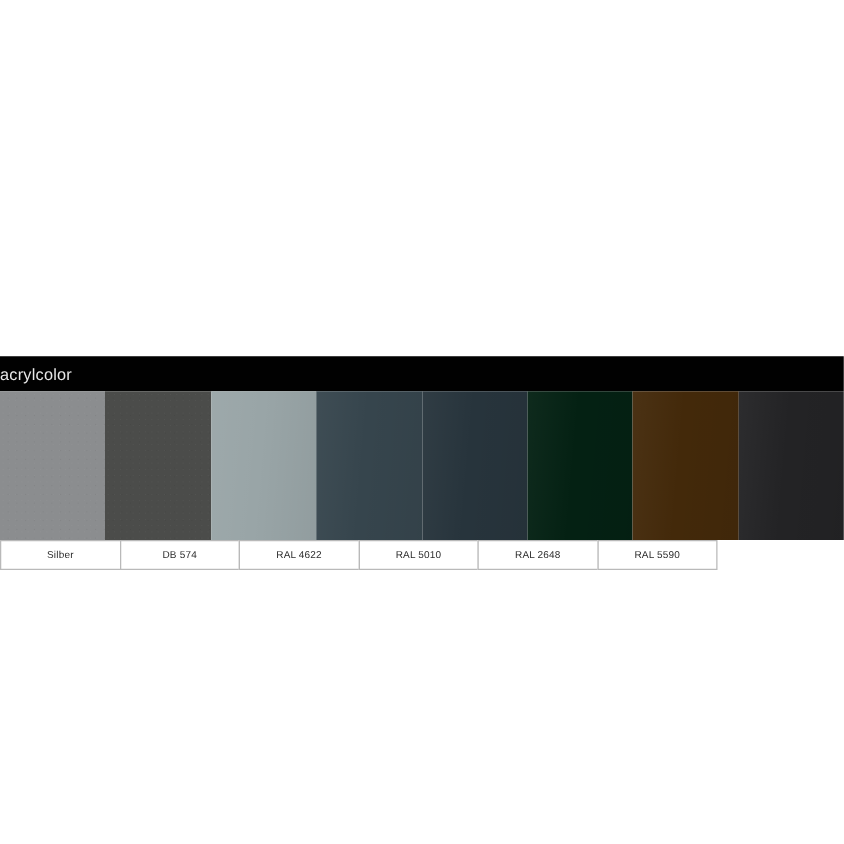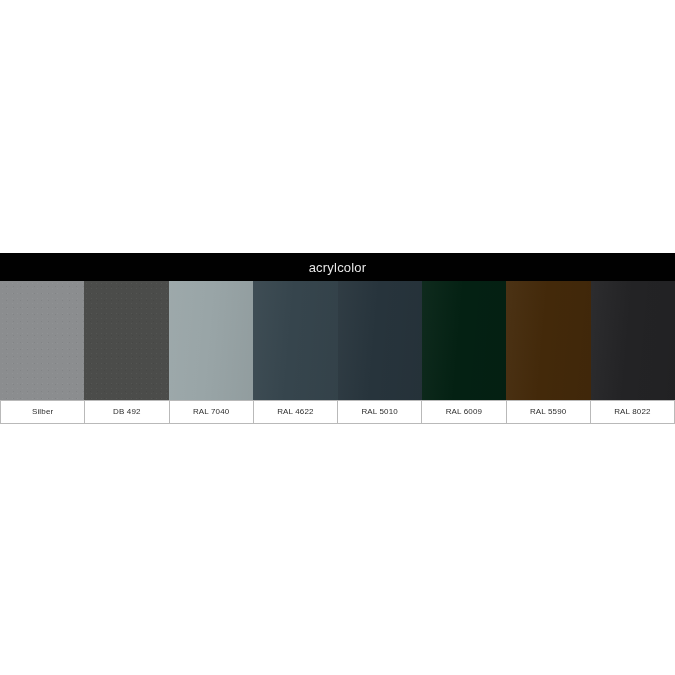--- a/index.html
+++ b/index.html
@@ -30,21 +30,21 @@
     left: 0;
     top: 253px;
     width: 675px;
   }
 
   .chart-header {
     height: 28px;
     background: #010101;
     display: flex;
     align-items: center;
-    justify-content: center;
+    margin-top: 32px;
   }
   .chart-title {
     color: #e8e8e8;
     font-size: 13px;
     letter-spacing: 0.2px;
     font-weight: 400;
     line-height: 1;
   }
 
   .swatch-row {
@@ -72,21 +72,21 @@
   .swatch.sheen::after {
     content: "";
     position: absolute;
     inset: 0;
     background: linear-gradient(95deg, rgba(255,255,255,0.045) 0%, rgba(255,255,255,0) 45%, rgba(0,0,0,0.05) 100%);
     pointer-events: none;
   }
 
   .label-row {
     display: flex;
-    width: 675px;
+    width: 574px;
     height: 24px;
     background: #ffffff;
     align-items: center;
   }
   .label-cell {
     flex: 1 1 0;
     height: 100%;
     box-sizing: border-box;
     border: 1px solid #b9b9b9;
     margin-left: -1px;
@@ -126,36 +126,30 @@
       <div class="swatch sheen" style="background: rgb(4, 33, 19);"></div>
       <div class="swatch sheen" style="background: rgb(67, 41, 10);"></div>
       <div class="swatch sheen" style="background: rgb(35, 35, 37);"></div>
     </div>
 
     <div class="label-row">
       <div class="label-cell">
         <span class="label-text">Silber</span>
       </div>
       <div class="label-cell">
-        <span class="label-text">DB 492</span>
-      </div>
-      <div class="label-cell">
-        <span class="label-text">RAL 7040</span>
+        <span class="label-text">DB 574</span>
       </div>
       <div class="label-cell">
         <span class="label-text">RAL 4622</span>
       </div>
       <div class="label-cell">
         <span class="label-text">RAL 5010</span>
       </div>
       <div class="label-cell">
-        <span class="label-text">RAL 6009</span>
+        <span class="label-text">RAL 2648</span>
       </div>
       <div class="label-cell">
         <span class="label-text">RAL 5590</span>
-      </div>
-      <div class="label-cell">
-        <span class="label-text">RAL 8022</span>
       </div>
     </div>
 
   </div>
 </div>
 
 </body></html>

